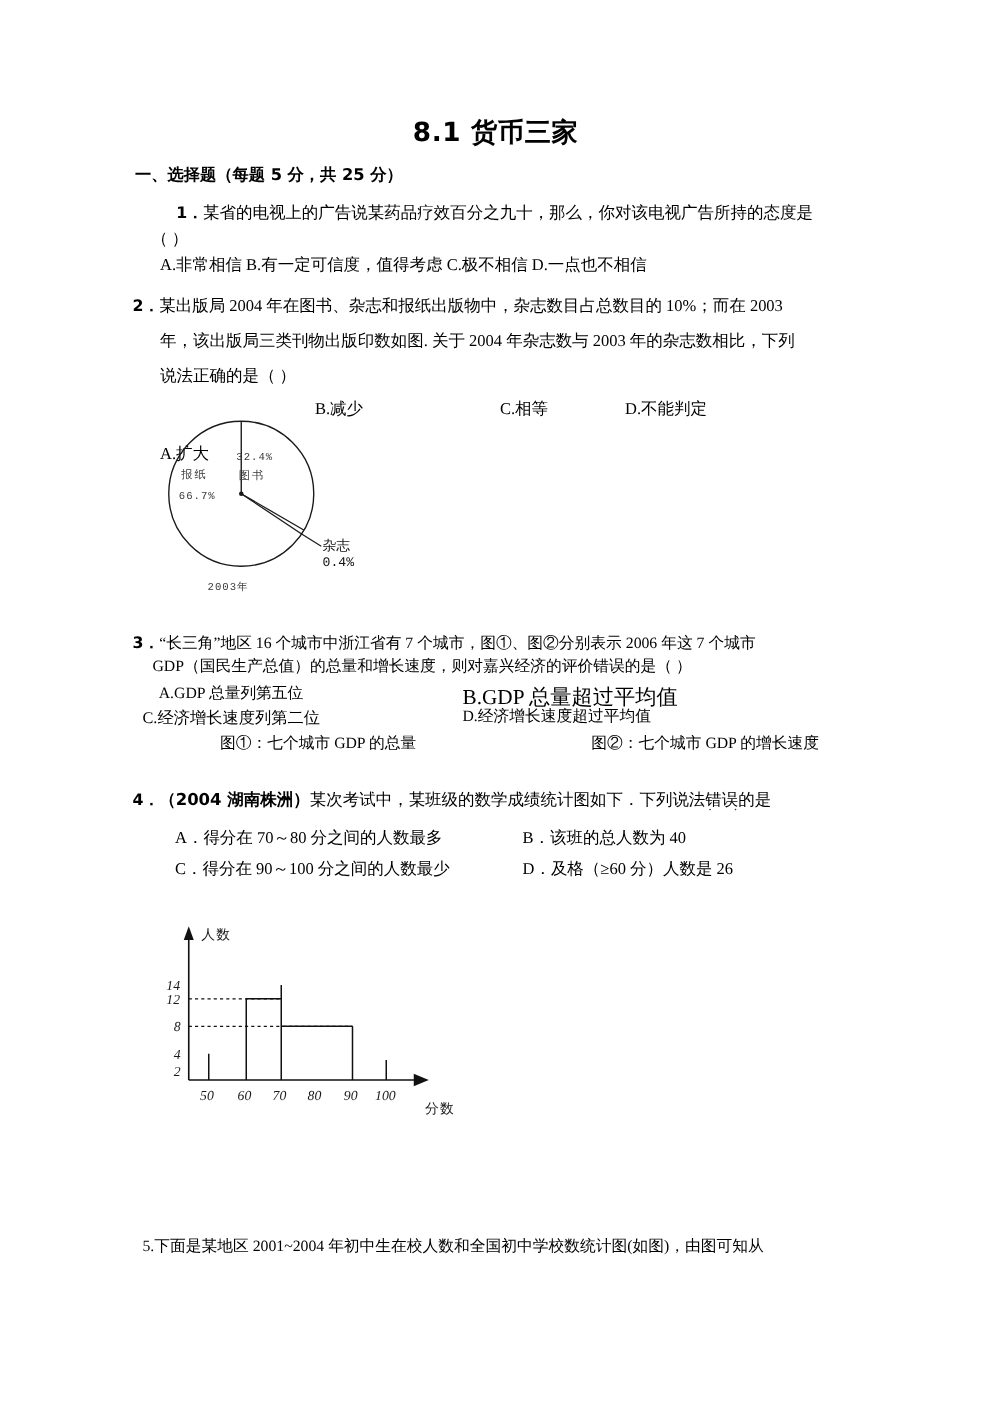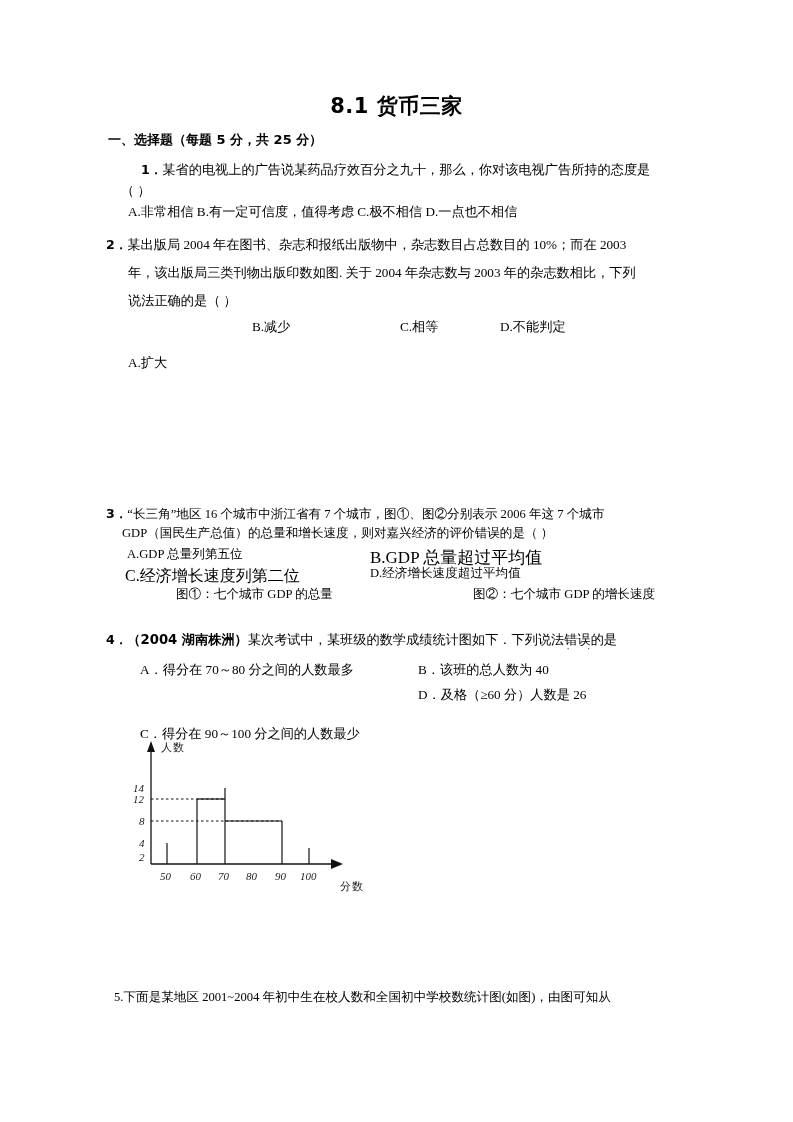--- a/index.html
+++ b/index.html
@@ -143,38 +143,64 @@
     <span class="qnum">2．</span><span>某出版局 2004 年在图书、杂志和报纸出版物中，杂志数目占总数目的 10%；而在 2003</span>
   </div>
   <div class="qline" style="left:128px; top:263px;">年，该出版局三类刊物出版印数如图. 关于 2004 年杂志数与 2003 年的杂志数相比，下列</div>
   <div class="qline" style="left:128px; top:291px;">说法正确的是（        ）</div>
 
   <div class="qline" style="left:128px; top:317px;margin-top:36px;">A.扩大</div>
   <div class="qline" style="left:252px; top:317px;">B.减少</div>
   <div class="qline" style="left:400px; top:317px;">C.相等</div>
   <div class="qline" style="left:500px; top:317px;">D.不能判定</div>
 
+  <div class="pie-wrap">
+    <svg class="pie-svg" width="250" height="165" viewBox="0 0 250 165">
+
+      <circle cx="63" cy="65" r="58" fill="none" stroke="#1a1a1a" stroke-width="1.1"></circle>
+
+      <circle cx="63" cy="65" r="1.8" fill="#1a1a1a"></circle>
+
+      <line x1="63" y1="65" x2="63" y2="7" stroke="#1a1a1a" stroke-width="1.1"></line>
+
+      <line x1="63" y1="65" x2="111" y2="97" stroke="#1a1a1a" stroke-width="1"></line>
+      <line x1="63" y1="65" x2="113" y2="94" stroke="#1a1a1a" stroke-width="1"></line>
+
+      <line x1="111" y1="97" x2="127" y2="107" stroke="#1a1a1a" stroke-width="1"></line>
+
+      <text class="chart-text" x="59" y="38">32.4%</text>
+      <text class="chart-text-cn" x="61" y="53">图书</text>
+
+      <text class="chart-text-cn" x="15" y="52">报纸</text>
+      <text class="chart-text" x="13" y="69">66.7%</text>
+
+      <text class="lbl-zazhi" x="128" y="110">杂志</text>
+      <text class="lbl-zazhi-num" x="128" y="123">0.4%</text>
+
+      <text class="chart-text" x="36" y="142">2003年</text>
+    </svg>
+  </div>
 
   <div class="qline" style="left:106px; top:505px; font-size:12.6px;">
     <span class="qnum">3．</span><span>“长三角”地区 16 个城市中浙江省有 7 个城市，图①、图②分别表示 2006 年这 7 个城市</span>
   </div>
   <div class="qline" style="left:122px; top:524px; font-size:12.6px;">GDP（国民生产总值）的总量和增长速度，则对嘉兴经济的评价错误的是（        ）</div>
   <div class="qline" style="left:127px; top:545px; font-size:12.6px;">A.GDP 总量列第五位</div>
   <div class="qline" style="left:370px; top:545px; font-size:17px;">B.GDP 总量超过平均值</div>
-  <div class="qline" style="left:125px; top:564px; font-size:16px;">C.经济增长速度列第二位</div>
+  <div class="qline" style="left:114px; top:564px; font-size:13px;">C.经济增长速度列第二位</div>
   <div class="qline" style="left:370px; top:564px; font-size:12.6px;">D.经济增长速度超过平均值</div>
   <div class="qline" style="left:176px; top:585px; font-size:12.6px;">图①：七个城市 GDP 的总量</div>
   <div class="qline" style="left:473px; top:585px; font-size:12.6px;">图②：七个城市 GDP 的增长速度</div>
 
   <div class="qline" style="left:106px; top:630px;">
     <span class="qnum">4．</span><span class="bold-sans">（2004 湖南株洲）</span><span>某次考试中，某班级的数学成绩统计图如下．下列说法</span><span class="emph-dots">错误</span><span>的是</span>
   </div>
   <div class="qline" style="left:140px; top:660px;">A．得分在 70～80 分之间的人数最多</div>
   <div class="qline" style="left:418px; top:660px;">B．该班的总人数为 40</div>
-  <div class="qline" style="left:140px; top:685px;margin-top:39px;">C．得分在 90～100 分之间的人数最少</div>
+  <div class="qline" style="left:140px; top:685px;">C．得分在 90～100 分之间的人数最少</div>
   <div class="qline" style="left:418px; top:685px;text-align:right;">D．及格（≥60 分）人数是 26</div>
 
   <div class="hist-wrap">
 
     <svg class="hist-svg" width="265" height="165" viewBox="0 0 265 165">
 
       <line x1="26" y1="129" x2="26" y2="14" stroke="#111" stroke-width="1.3"></line>
       <polygon points="26,6 22,17 30,17" fill="#111"></polygon>
 
       <line x1="26" y1="129" x2="208" y2="129" stroke="#111" stroke-width="1.3"></line>

